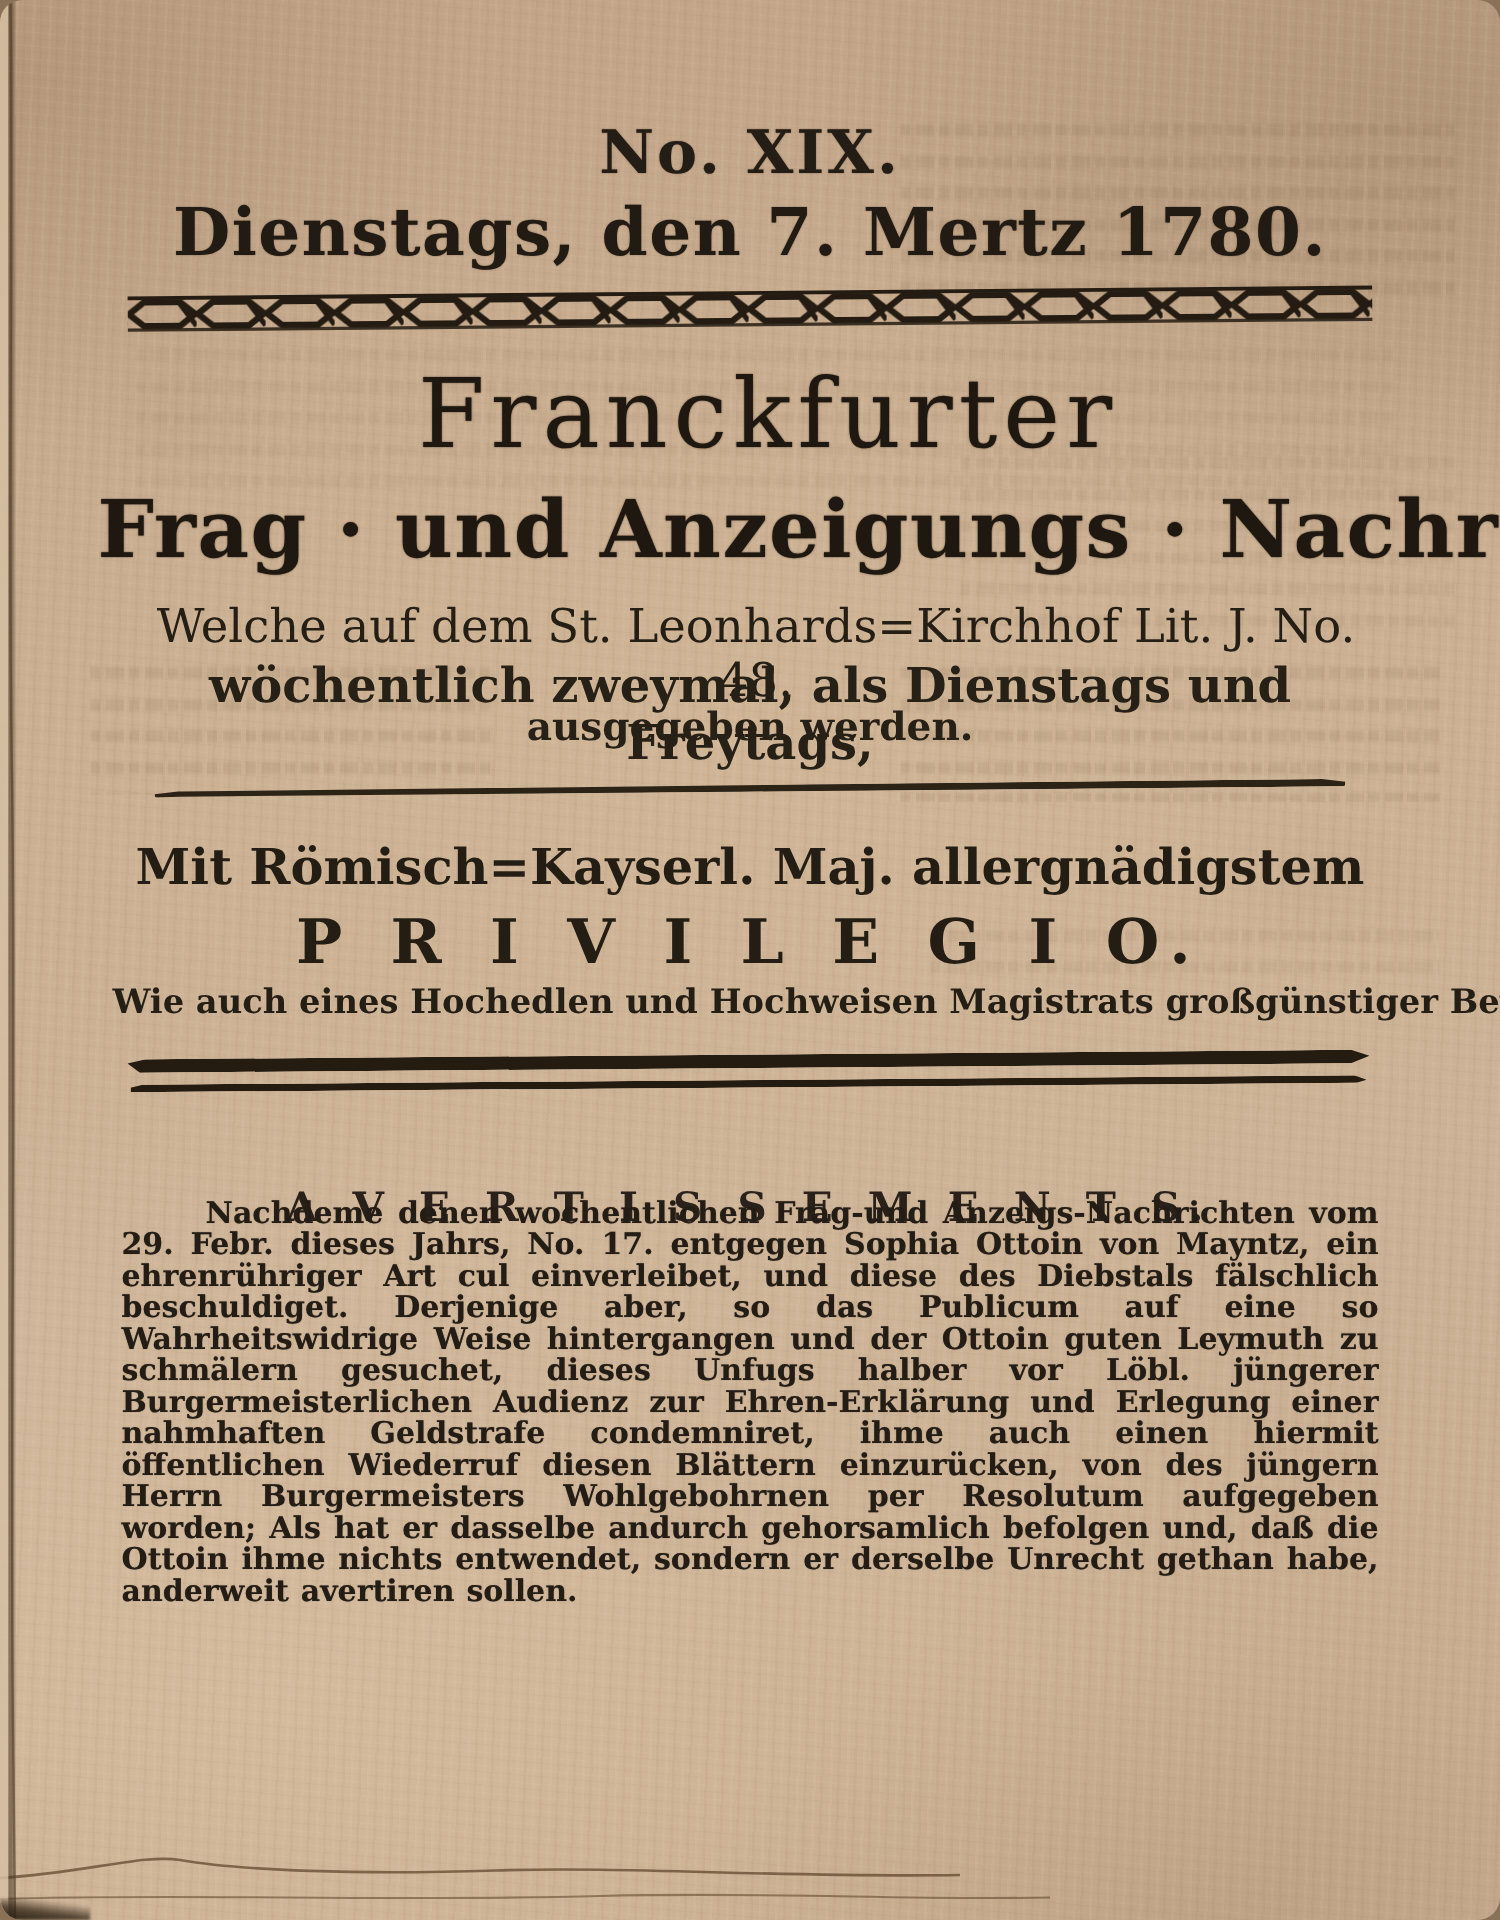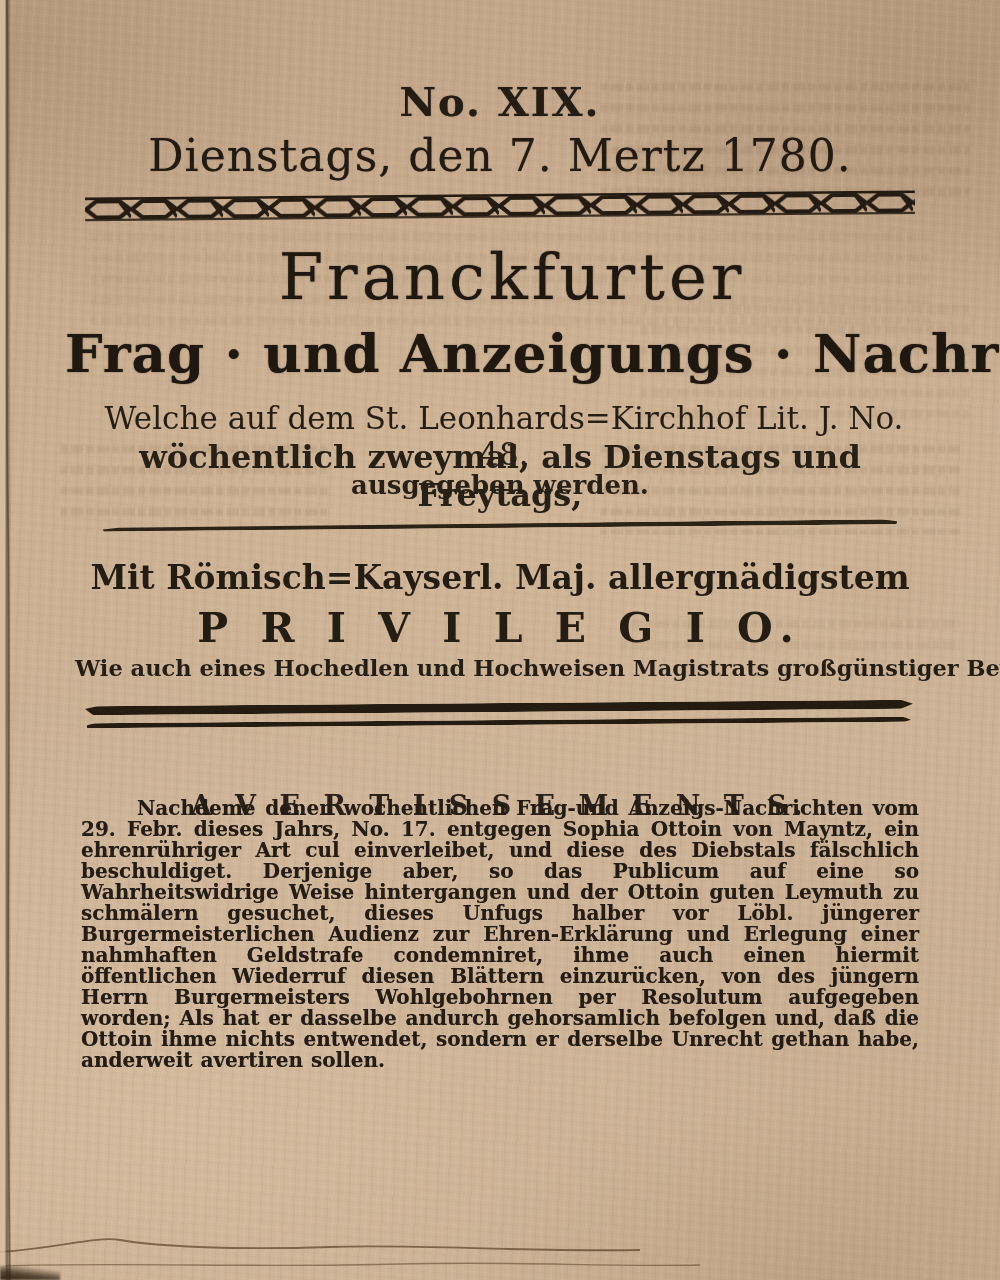--- a/index.html
+++ b/index.html
@@ -10,20 +10,21 @@
     overflow:hidden;
     font-family:"DejaVu Serif","Liberation Serif",serif;
     color:#261f17;
     background:
       radial-gradient(1200px 700px at 18% 88%, rgba(224,199,170,.50), rgba(224,199,170,0) 60%),
       radial-gradient(900px 600px at 50% 40%, rgba(215,188,156,.45), rgba(215,188,156,0) 70%),
       radial-gradient(700px 500px at 96% 6%, rgba(148,120,92,.38), rgba(148,120,92,0) 60%),
       radial-gradient(500px 400px at 2% 4%, rgba(150,122,94,.30), rgba(150,122,94,0) 60%),
       radial-gradient(600px 300px at 80% 100%, rgba(160,132,100,.25), rgba(160,132,100,0) 60%),
       linear-gradient(173deg,#c2a487 0%,#c9ae91 34%,#ccb296 62%,#c6ab8e 100%);
+    border-radius: 15px;
   }
   
   .grain{
     position:absolute;inset:0;pointer-events:none;
     background:
       repeating-linear-gradient(92deg, rgba(255,244,224,.05) 0 2px, rgba(0,0,0,0) 2px 5px, rgba(120,95,70,.05) 5px 7px, rgba(0,0,0,0) 7px 11px),
       repeating-linear-gradient(5deg, rgba(124,99,72,.04) 0 1px, rgba(0,0,0,0) 1px 4px, rgba(255,243,220,.04) 4px 5px, rgba(0,0,0,0) 5px 9px);
   }
   .mottle{
     position:absolute;inset:0;pointer-events:none;opacity:.6;
@@ -56,21 +57,21 @@
   }
   .content{position:absolute;left:85px;width:830px;top:0;}
   .c{text-align:center;}
   .issue-no{
     position:absolute;top:78px;left:0;width:100%;
     font-size:40px;font-weight:bold;letter-spacing:2px;color:#241d15;
     text-shadow:0 0 1px rgba(40,30,18,.6);
   }
   .dateline{
     position:absolute;top:130px;left:0;width:100%;
-    font-size:44px;font-weight:normal;letter-spacing:1px;color:#221b13;
+    font-size:44px;font-weight:bold;letter-spacing:1px;color:#221b13;
     text-shadow:0 0 1px rgba(40,30,18,.6);
     text-align:center;
   }
   .ornament{position:absolute;top:193px;left:0;width:830px;height:26px;transform:rotate(-.5deg);}
   .title1{
     position:absolute;top:240px;left:12px;width:100%;
     font-size:64px;font-weight:normal;letter-spacing:4px;color:#1f1810;
     text-shadow:0 0 1.2px rgba(30,22,12,.75);
   }
   .title2{

